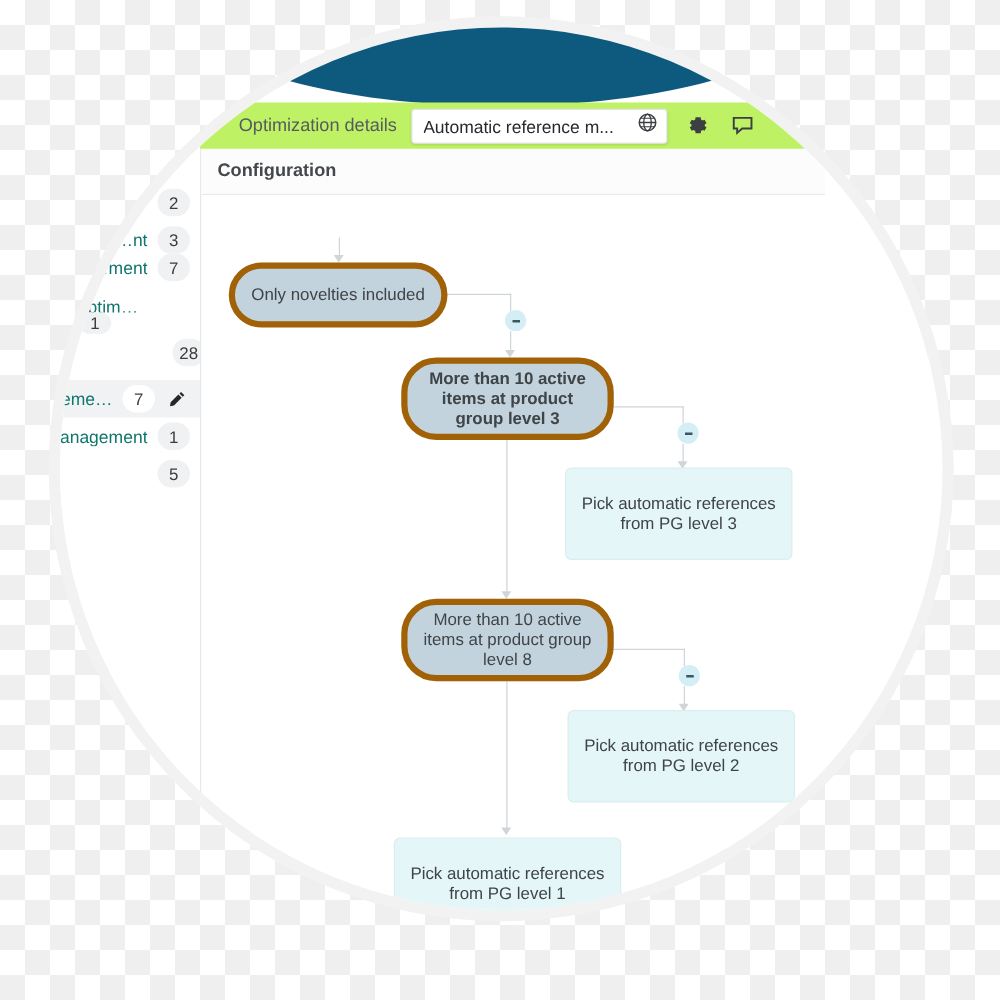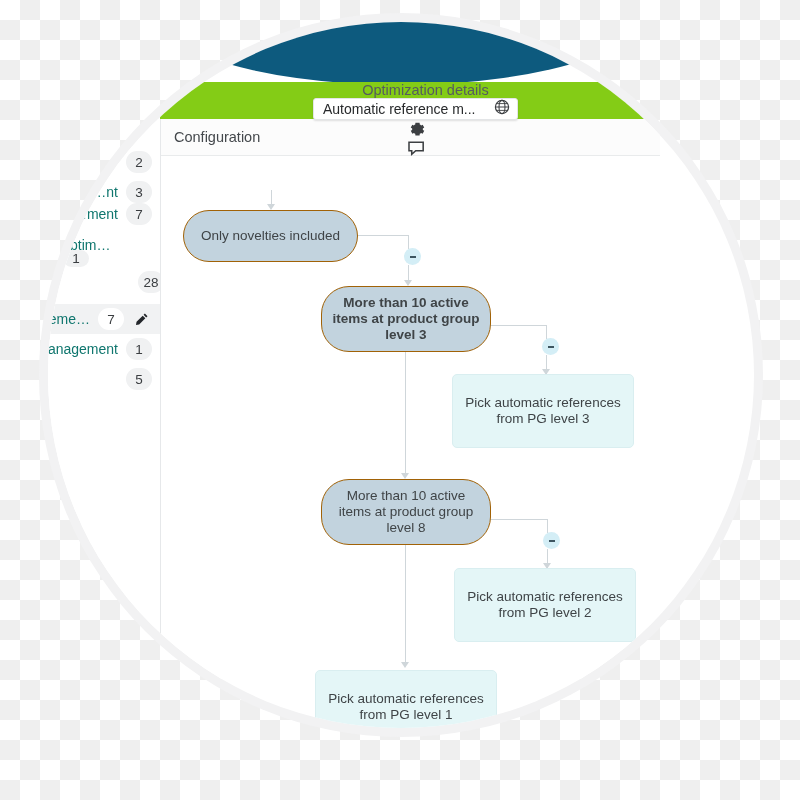--- a/index.html
+++ b/index.html
@@ -66,25 +66,24 @@
     height: 300px;
   }
 
   
   .toolbar {
     position: absolute;
     left: 160px;
     top: 82px;
     width: 500px;
     height: 37px;
-    background: #84cc16;
+    background: #bef264;
     display: flex;
     align-items: center;
     z-index: 5;
-    flex-direction: column;
   }
   .toolbar-label {
     color: #555b60;
     font-size: 14.5px;
     margin-left: 31px;
     white-space: nowrap;
   }
   .name-field {
     margin-left: 11px;
     width: 205px;
@@ -126,20 +125,21 @@
     box-sizing: border-box;
     z-index: 4;
   }
   .panel-head {
     height: 36px;
     border-bottom: 1px solid #e9ebec;
     display: flex;
     align-items: center;
     padding-left: 13px;
     background: #fcfcfc;
+    font-weight: bold;
   }
   .panel-head-title {
     color: #44484c;
     font-size: 14.5px;
   }
   .canvas {
     position: relative;
     width: 100%;
     height: 524px;
   }
@@ -205,21 +205,21 @@
     align-items: center;
     justify-content: center;
     text-align: center;
     color: #3f4447;
     font-size: 13.5px;
     line-height: 16px;
     padding: 6px 10px;
   }
   .node.pill {
     background: #c2d3de;
-    border: 1px solid #a16207;
+    border: 5px solid #a16207;
     border-radius: 28px;
   }
   .node.rect {
     background: #e4f6f7;
     border: 1px solid #d9eef0;
     border-radius: 5px;
   }
 
   
   .conn {

